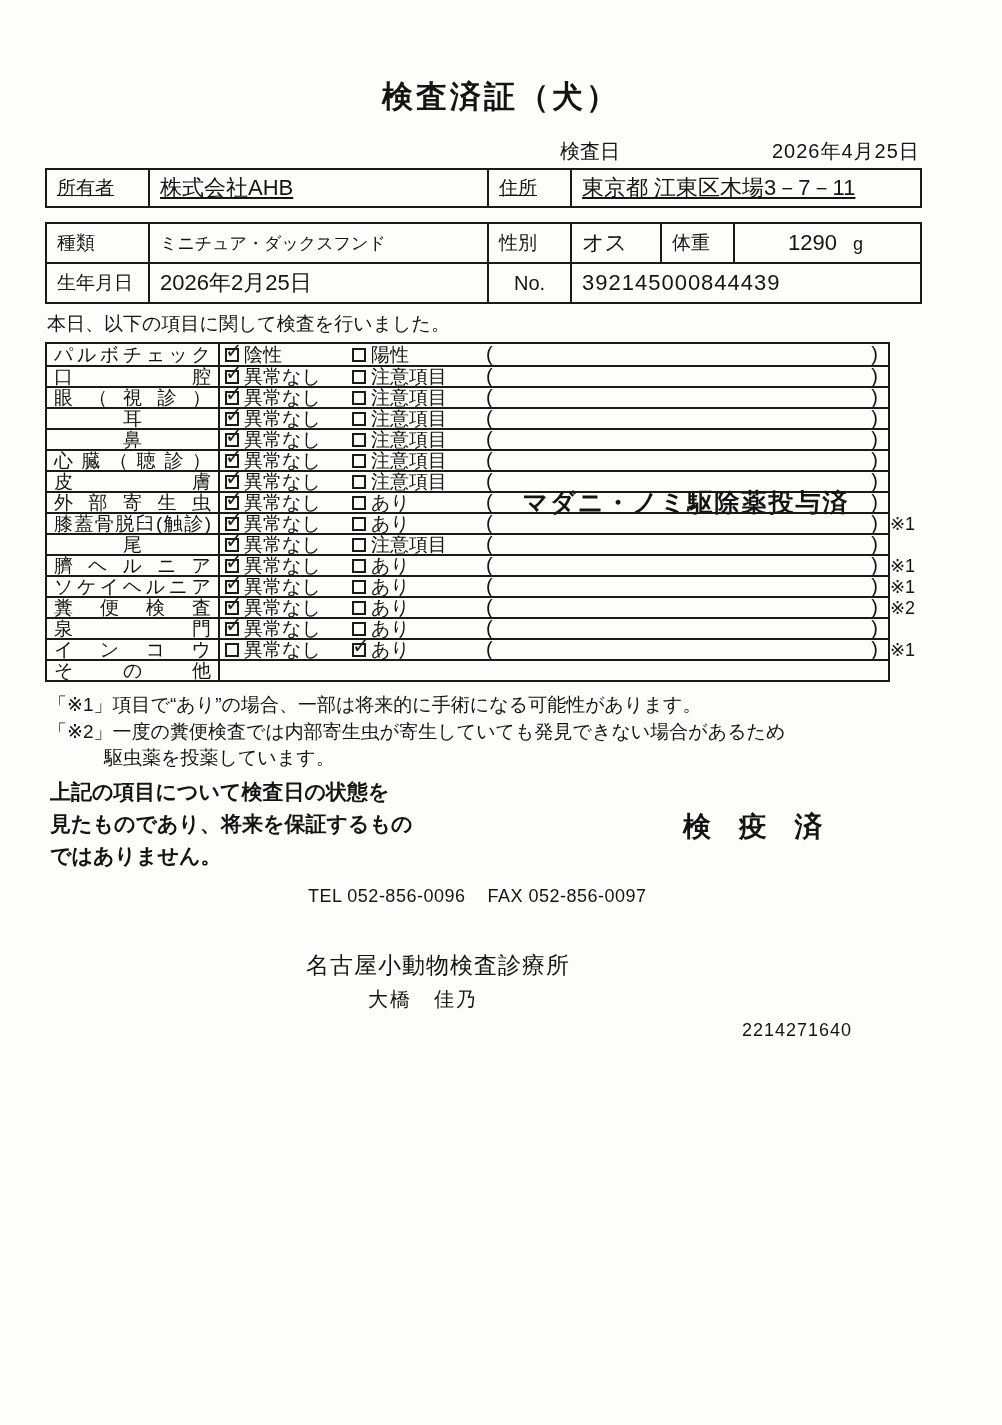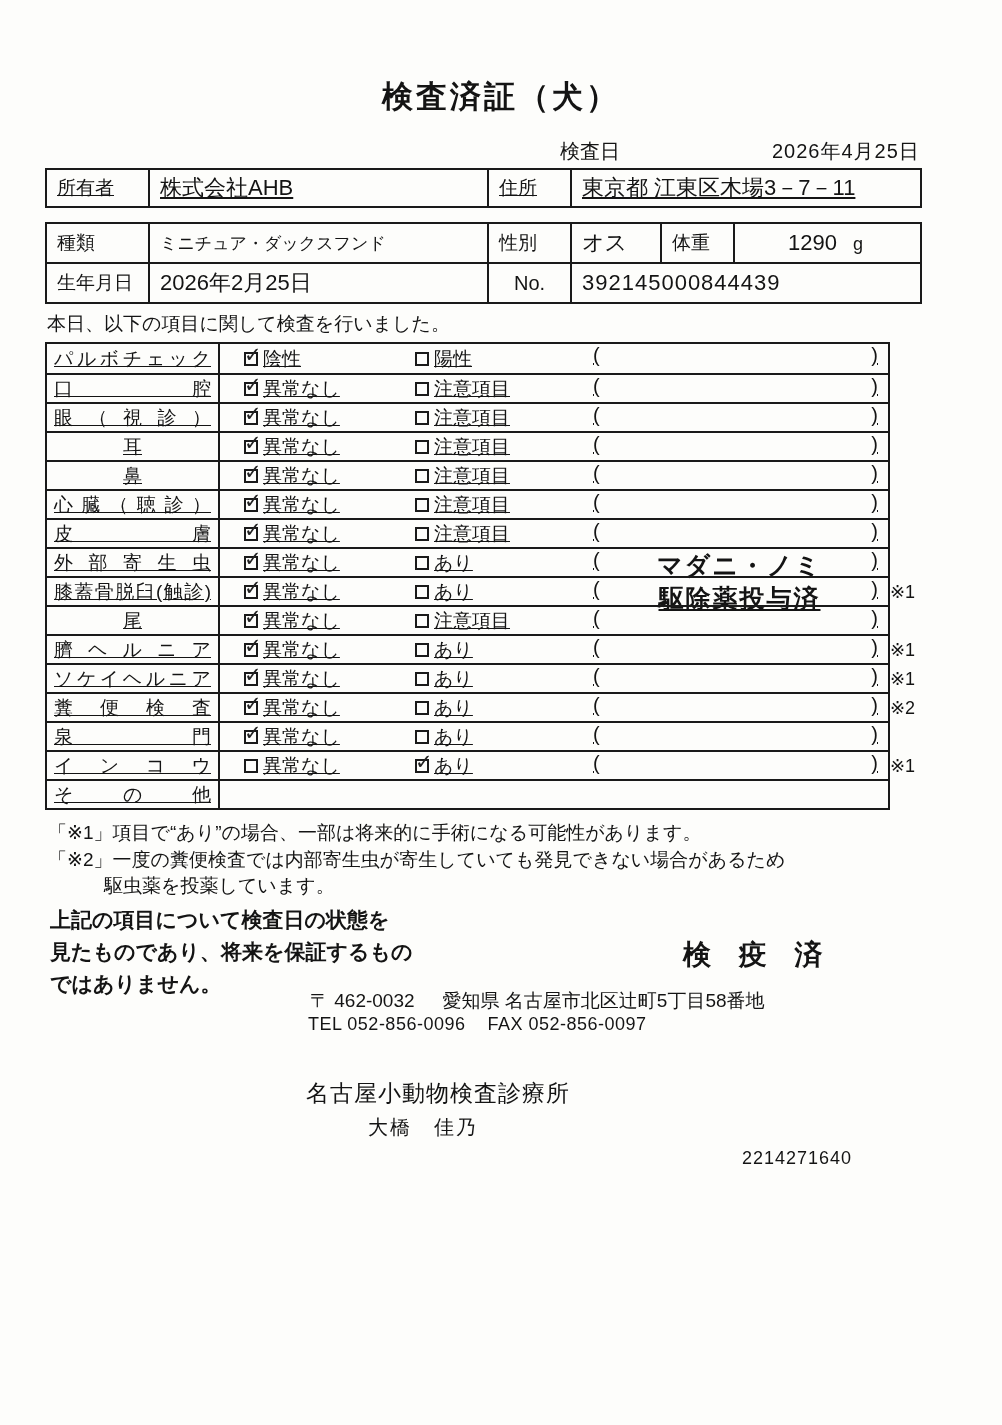--- a/index.html
+++ b/index.html
@@ -34,25 +34,25 @@
   .weight-unit { margin-left: 16px; margin-right: 4px; font-size: 18px; }
   .no-lbl { text-align: center; border-left: none; border-right: none; }
   .t2 td.no-lbl { border-left: 2px solid #1a1a1a; border-right: 2px solid #1a1a1a; }
   .num-val { font-size: 22px; letter-spacing: 1px; }
   .t2 { margin-top: 14px; }
   .t1 { margin-top: 2px; }
 
   .intro { margin: 7px 0 0 47px; font-size: 19px; }
 
   .checklist { width: 845px; margin: 5px 0 0 45px; border: 2px solid #1a1a1a; }
-  .crow { display: flex; align-items: stretch; height: 29px; border-top: 2px solid #1a1a1a; position: relative; text-decoration: underline; }
+  .crow { display: flex; align-items: stretch; height: 21px; border-top: 2px solid #1a1a1a; position: relative; }
   .checklist .crow:first-child { border-top: none; }
   .clabel { width: 173px; border-right: 2px solid #1a1a1a; display: flex; align-items: center; padding: 0 7px; }
   .clabel-inner { width: 100%; font-size: 19px; text-align: justify; text-align-last: justify; white-space: nowrap; }
-  .crow-content { flex: 1; display: flex; padding-left: 24px; gap: 44px; }
+  .crow-content { flex: 1; display: flex; align-items: center; padding-left: 5px; }
   .copt { display: flex; align-items: center; gap: 5px; }
   .copt1 { width: 127px; }
   .copt2 { width: 134px; }
   .cb { width: 14px; height: 14px; border: 2px solid #1a1a1a; position: relative; flex: none; background: #fdfdfb; }
   .cb.checked::after {
     content: "✓";
     position: absolute; left: -2px; top: -11px;
     font-size: 21px; font-weight: 600; color: #222;
   }
   .copt-label { font-size: 19px; }
@@ -432,22 +432,19 @@
   <div class="fn-indent">駆虫薬を投薬しています。</div>
 </div>
 
 <div class="bottom">
   <div class="disclaimer">
     <div>上記の項目について検査日の状態を</div>
     <div>見たものであり、将来を保証するもの</div>
     <div>ではありません。</div>
   </div>
   <div class="stamp">検 疫 済</div>
-  <div class="addr-line">
-    <span>〒 462-0032</span><span class="gap">愛知県 名古屋市北区辻町5丁目58番地</span>
-  </div>
   <div class="tel-line">
     <span>TEL 052-856-0096</span><span class="gap">FAX 052-856-0097</span>
   </div>
   <div class="clinic">名古屋小動物検査診療所</div>
   <div class="vet">大橋　佳乃</div>
   <div class="serial">2214271640</div>
 </div>
 
 </body></html>

